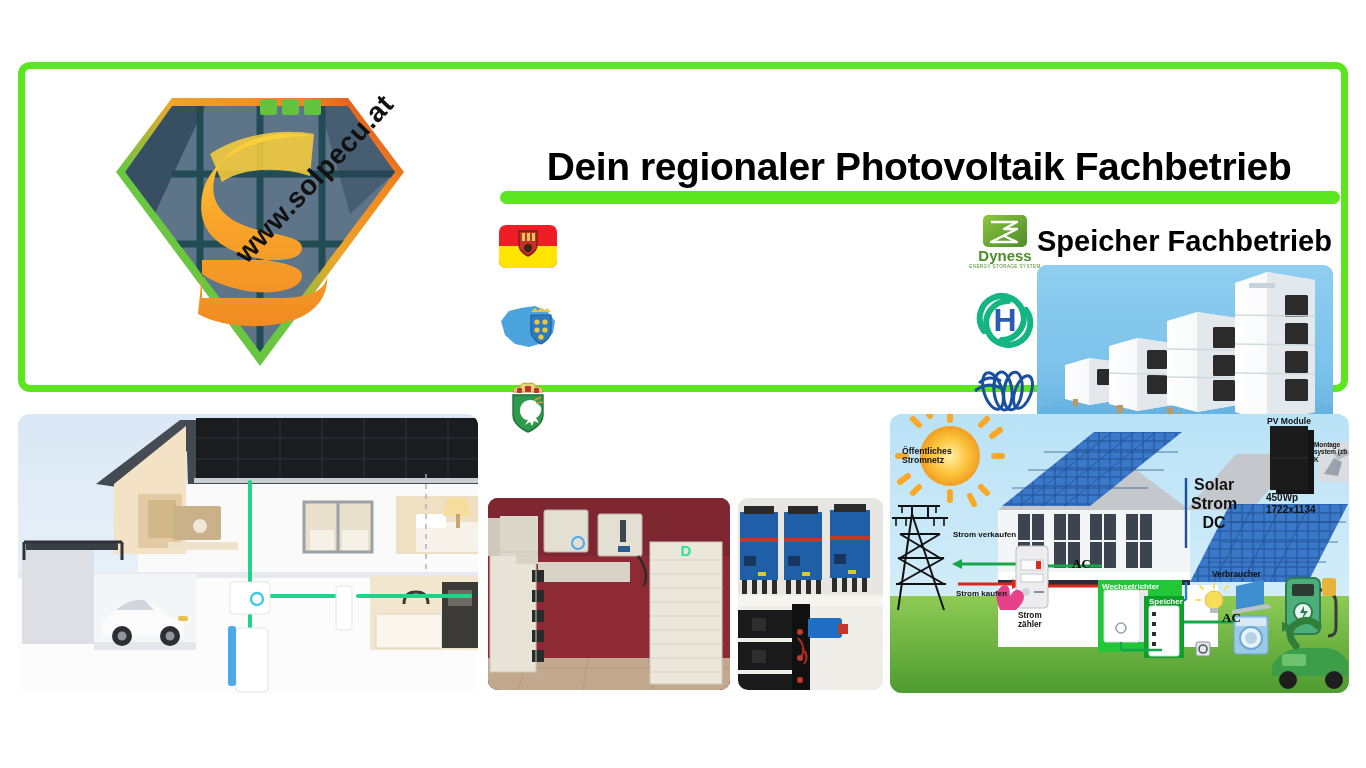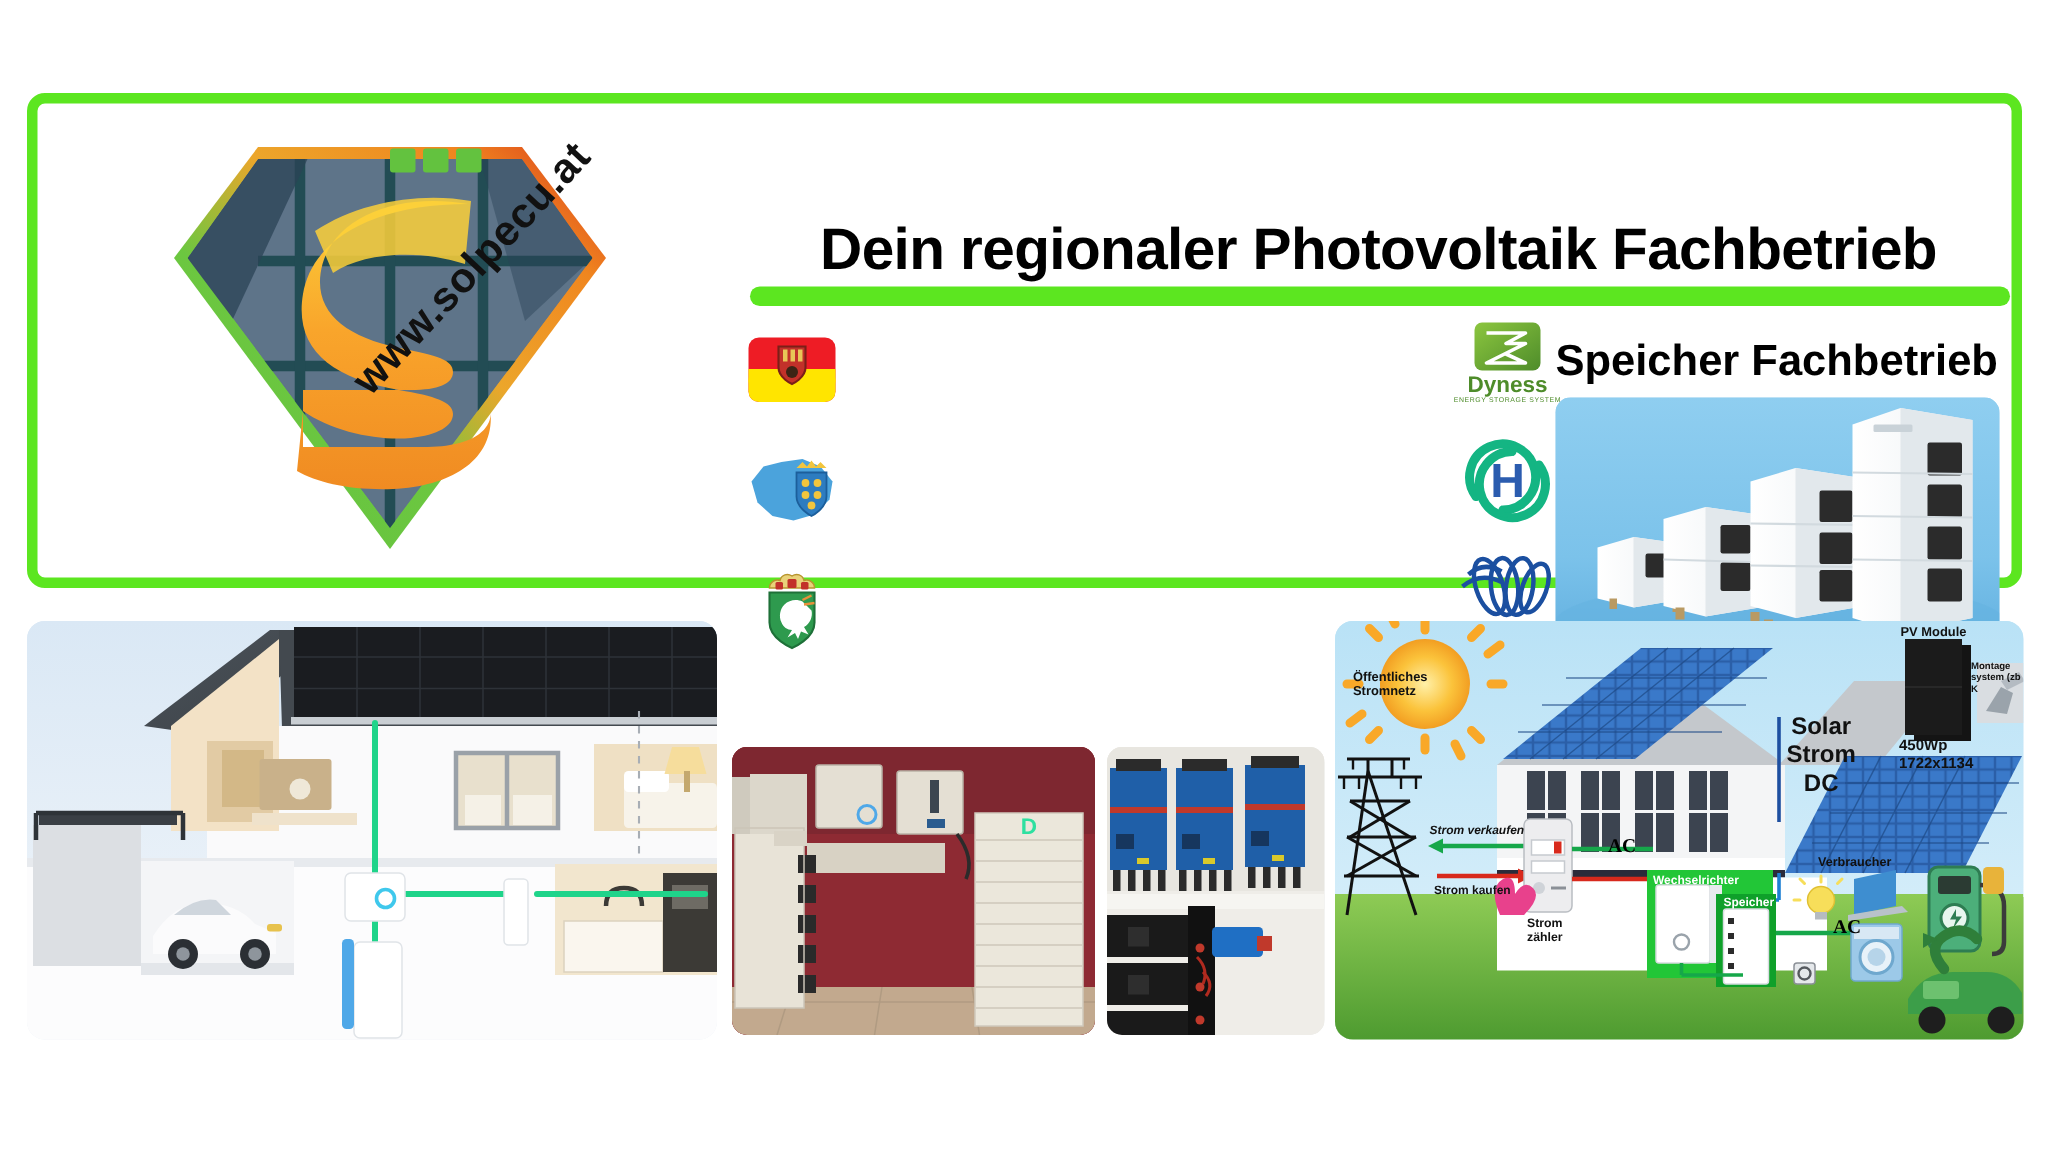--- a/index.html
+++ b/index.html
@@ -743,21 +743,21 @@
         <path d="M402,212 l-10,-4 l0,10 Z" fill="#2F7F3A"></path>
       </g>
 
       <g>
         <path d="M110,196 q-8,-18 2,-24 q8,-4 8,10 q6,-10 12,-4 q6,6 -6,18 Z" fill="#E8418C"></path>
       </g>
     </svg>
 
     <div class="ig-label" style="left:0;top:33px;font-size:8.6px;white-space:pre-line;margin-left:12px;">Öffentliches
 Stromnetz</div>
-    <div class="ig-label" style="left:63px;top:136px;font-size:8px;font-style:italic;">Strom verkaufen</div>
+    <div class="ig-label" style="left:63px;top:117px;font-size:8px;">Strom verkaufen</div>
     <div class="ig-label" style="left:66px;top:176px;font-size:8px;">Strom kaufen</div>
     <div class="ig-label" style="left:128px;top:197px;font-size:8.2px;white-space:pre-line;line-height:1.15;">Strom
 zähler</div>
     <div class="ig-label" style="left:212px;top:169px;font-size:8px;color:#fff;">Wechselrichter</div>
     <div class="ig-label" style="left:259px;top:184px;font-size:8px;color:#fff;">Speicher</div>
     <div class="ig-label" style="left:301px;top:62px;font-size:16px;white-space:pre-line;line-height:1.18;text-align:center;">Solar
 Strom
 DC</div>
     <div class="ig-label" style="left:377px;top:3px;font-size:8.6px;">PV Module</div>
     <div class="ig-label" style="left:376px;top:78px;font-size:10px;white-space:pre-line;line-height:1.15;">450Wp

